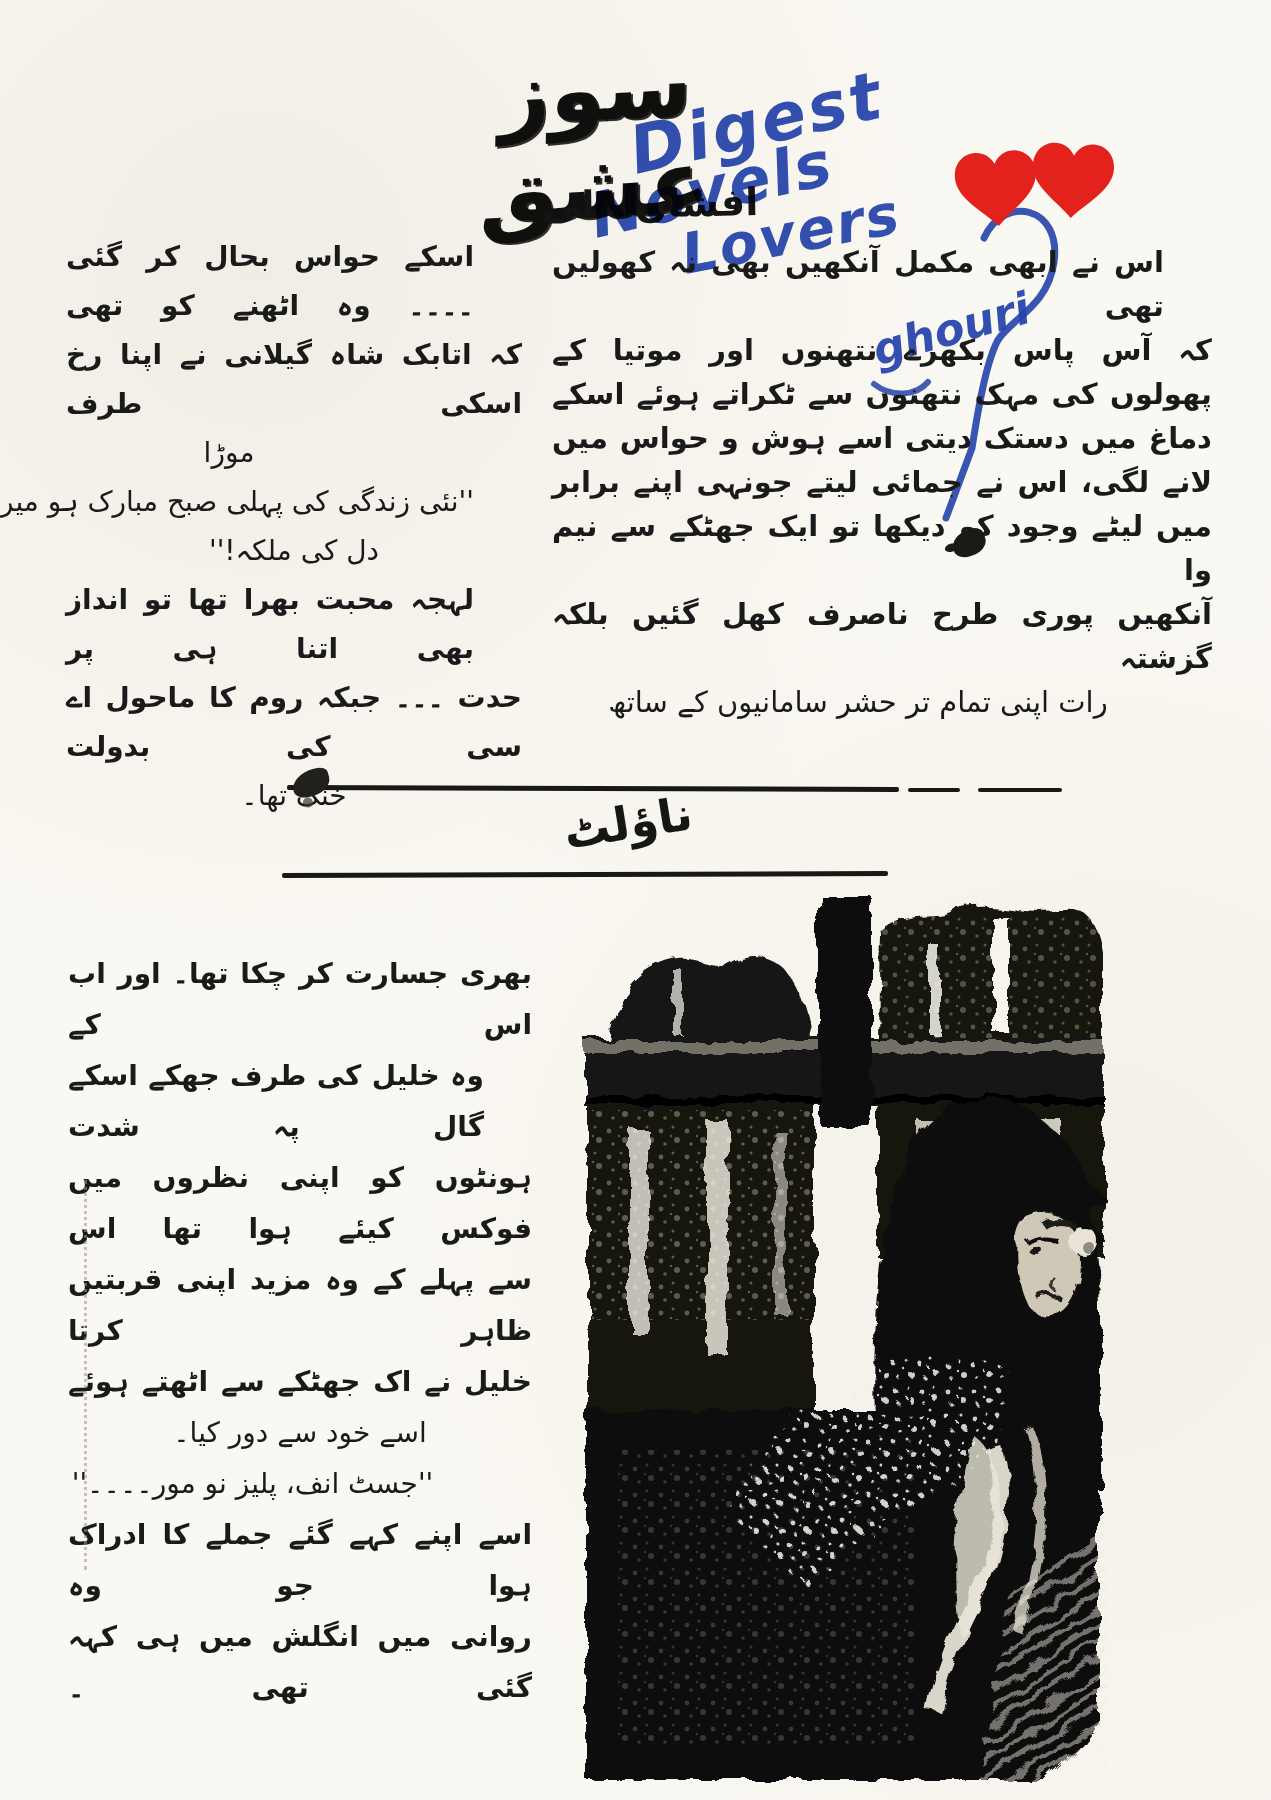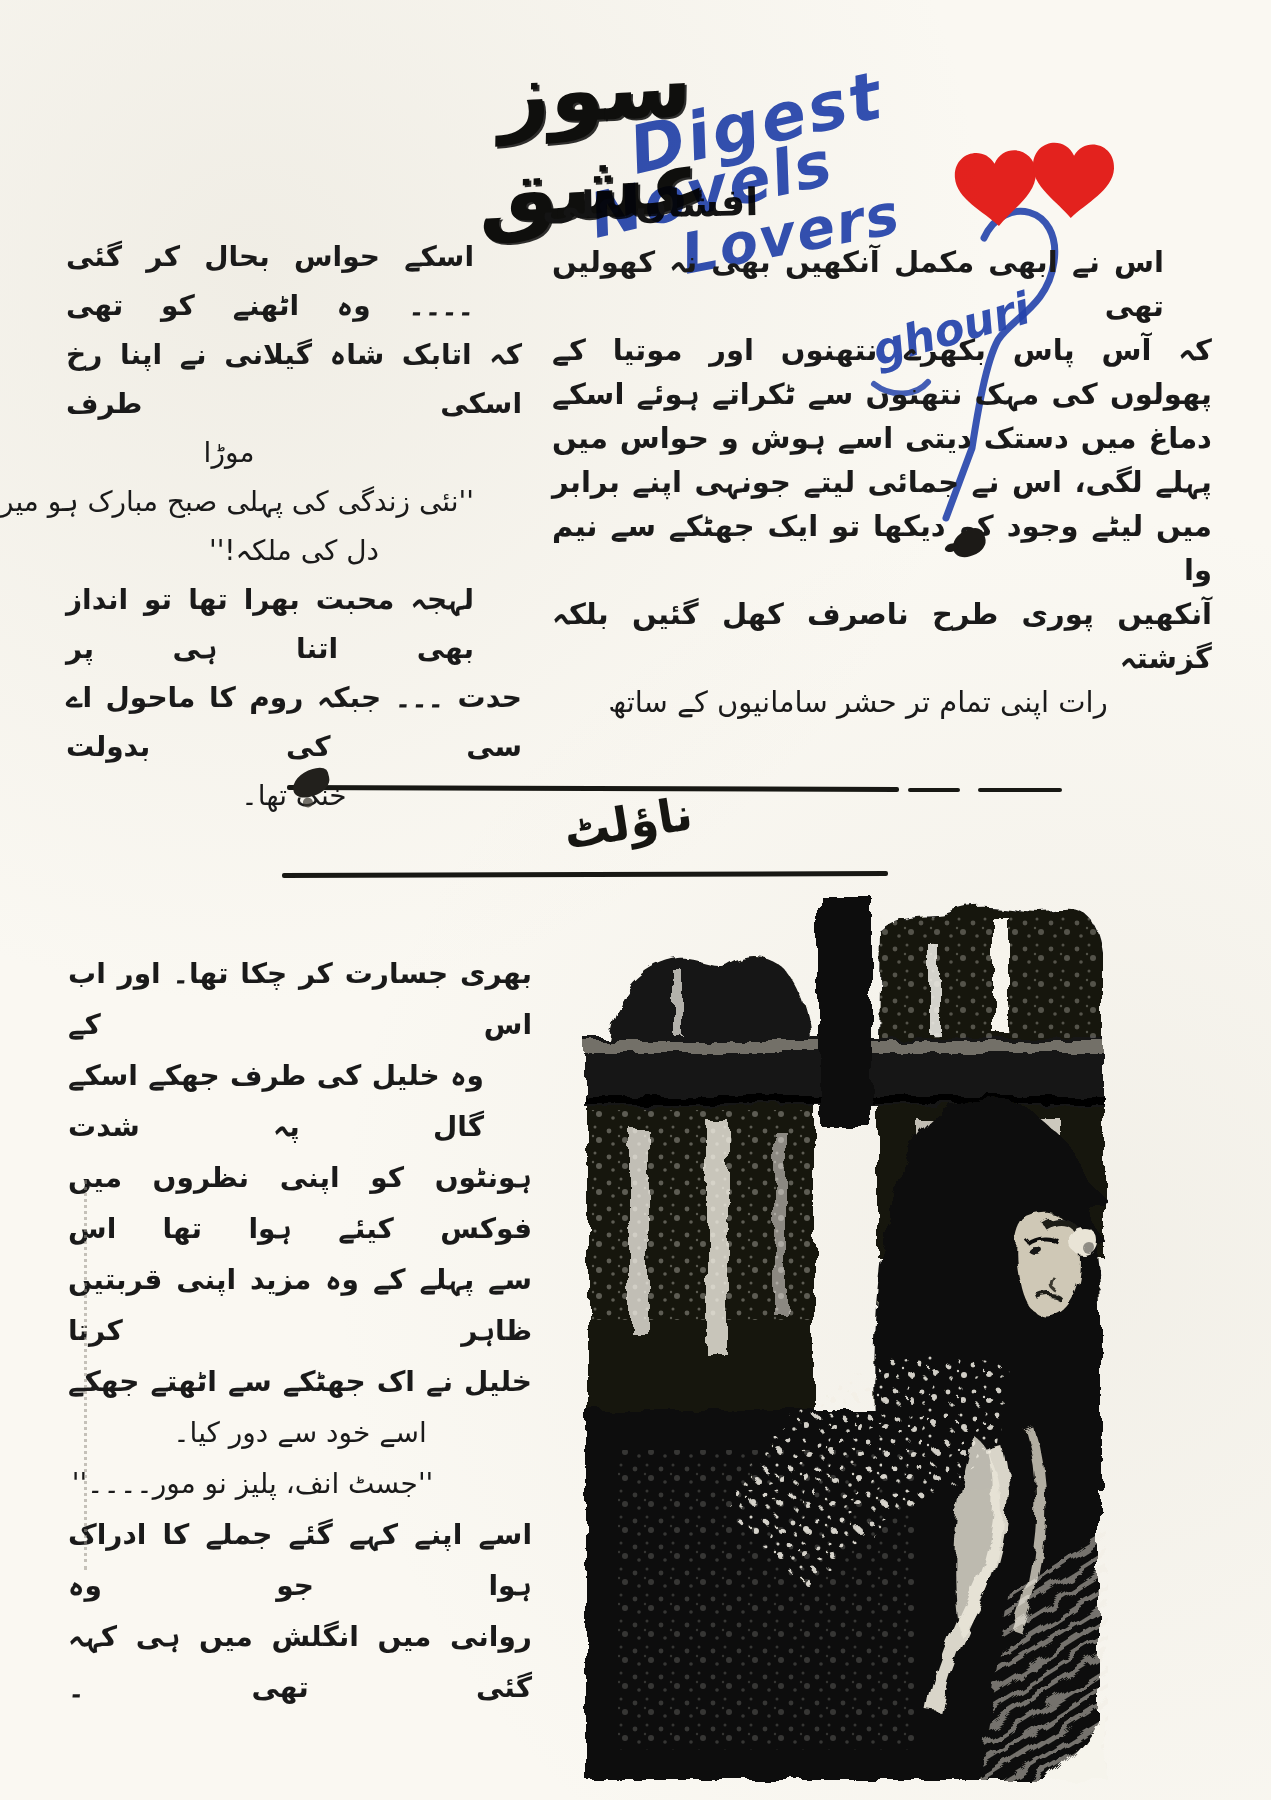--- a/index.html
+++ b/index.html
@@ -89,21 +89,21 @@
       <path transform="translate(440,118) scale(0.78) rotate(-4)" d="M0,-26 C-13,-52 -52,-44 -52,-12 C-52,16 -18,34 0,54 C18,34 52,16 52,-12 C52,-44 13,-52 0,-26 Z"></path>
       <path transform="translate(517,110) scale(0.78) rotate(3)" d="M0,-26 C-13,-52 -52,-44 -52,-12 C-52,16 -18,34 0,54 C18,34 52,16 52,-12 C52,-44 13,-52 0,-26 Z"></path>
     </g>
   </svg>
 
   <div class="col tr-col">
     <div class="ln j ind1">اس نے ابھی مکمل آنکھیں بھی نہ کھولیں تھی</div>
     <div class="ln j">کہ آس پاس بکھرے نتھنوں اور موتیا کے</div>
     <div class="ln j">پھولوں کی مہک نتھنوں سے ٹکراتے ہوئے اسکے</div>
     <div class="ln j">دماغ میں دستک دیتی اسے ہوش و حواس میں</div>
-    <div class="ln j">پہلے لگی، اس نے جمائی لیتے جونہی اپنے برابر</div>
+    <div class="ln j">لانے لگی، اس نے جمائی لیتے جونہی اپنے برابر</div>
     <div class="ln j">میں لیٹے وجود کو دیکھا تو ایک جھٹکے سے نیم وا</div>
     <div class="ln j">آنکھیں پوری طرح ناصرف کھل گئیں بلکہ گزشتہ</div>
     <div class="ln ind1">رات اپنی تمام تر حشر سامانیوں کے ساتھ</div>
   </div>
 
   <div class="col tl-col">
     <div class="ln j ind1">اسکے حواس بحال کر گئی ۔۔۔۔ وہ اٹھنے کو تھی</div>
     <div class="ln j">کہ اتابک شاہ گیلانی نے اپنا رخ اسکی طرف</div>
     <div class="ln ind3">موڑا</div>
     <div class="ln ind1">''نئی زندگی کی پہلی صبح مبارک ہو میرے</div>
@@ -118,21 +118,21 @@
   <div class="rule r1c"></div>
   <div class="divider-label">ناؤلٹ</div>
   <div class="rule r2"></div>
   <div class="blotch"></div>
 
   <div class="col bl-col">
     <div class="ln j">بھری جسارت کر چکا تھا۔ اور اب اس کے</div>
     <div class="ln j ind1">وہ خلیل کی طرف جھکے اسکے گال پہ شدت</div>
     <div class="ln j">ہونٹوں کو اپنی نظروں میں فوکس کیئے ہوا تھا اس</div>
     <div class="ln j">سے پہلے کے وہ مزید اپنی قربتیں ظاہر کرتا</div>
-    <div class="ln j">خلیل نے اک جھٹکے سے اٹھتے جھکے</div>
+    <div class="ln j">خلیل نے اک جھٹکے سے اٹھتے ہوئے</div>
     <div class="ln l">اسے خود سے دور کیا۔</div>
     <div class="ln ind2">''جسٹ انف، پلیز نو مور۔۔۔۔''</div>
     <div class="ln j">اسے اپنے کہے گئے جملے کا ادراک ہوا جو وہ</div>
     <div class="ln j">روانی میں انگلش میں ہی کہہ گئی تھی ۔</div>
 
   </div>
 
   <div class="inkmark"></div>
 
   <div class="dots"></div>

